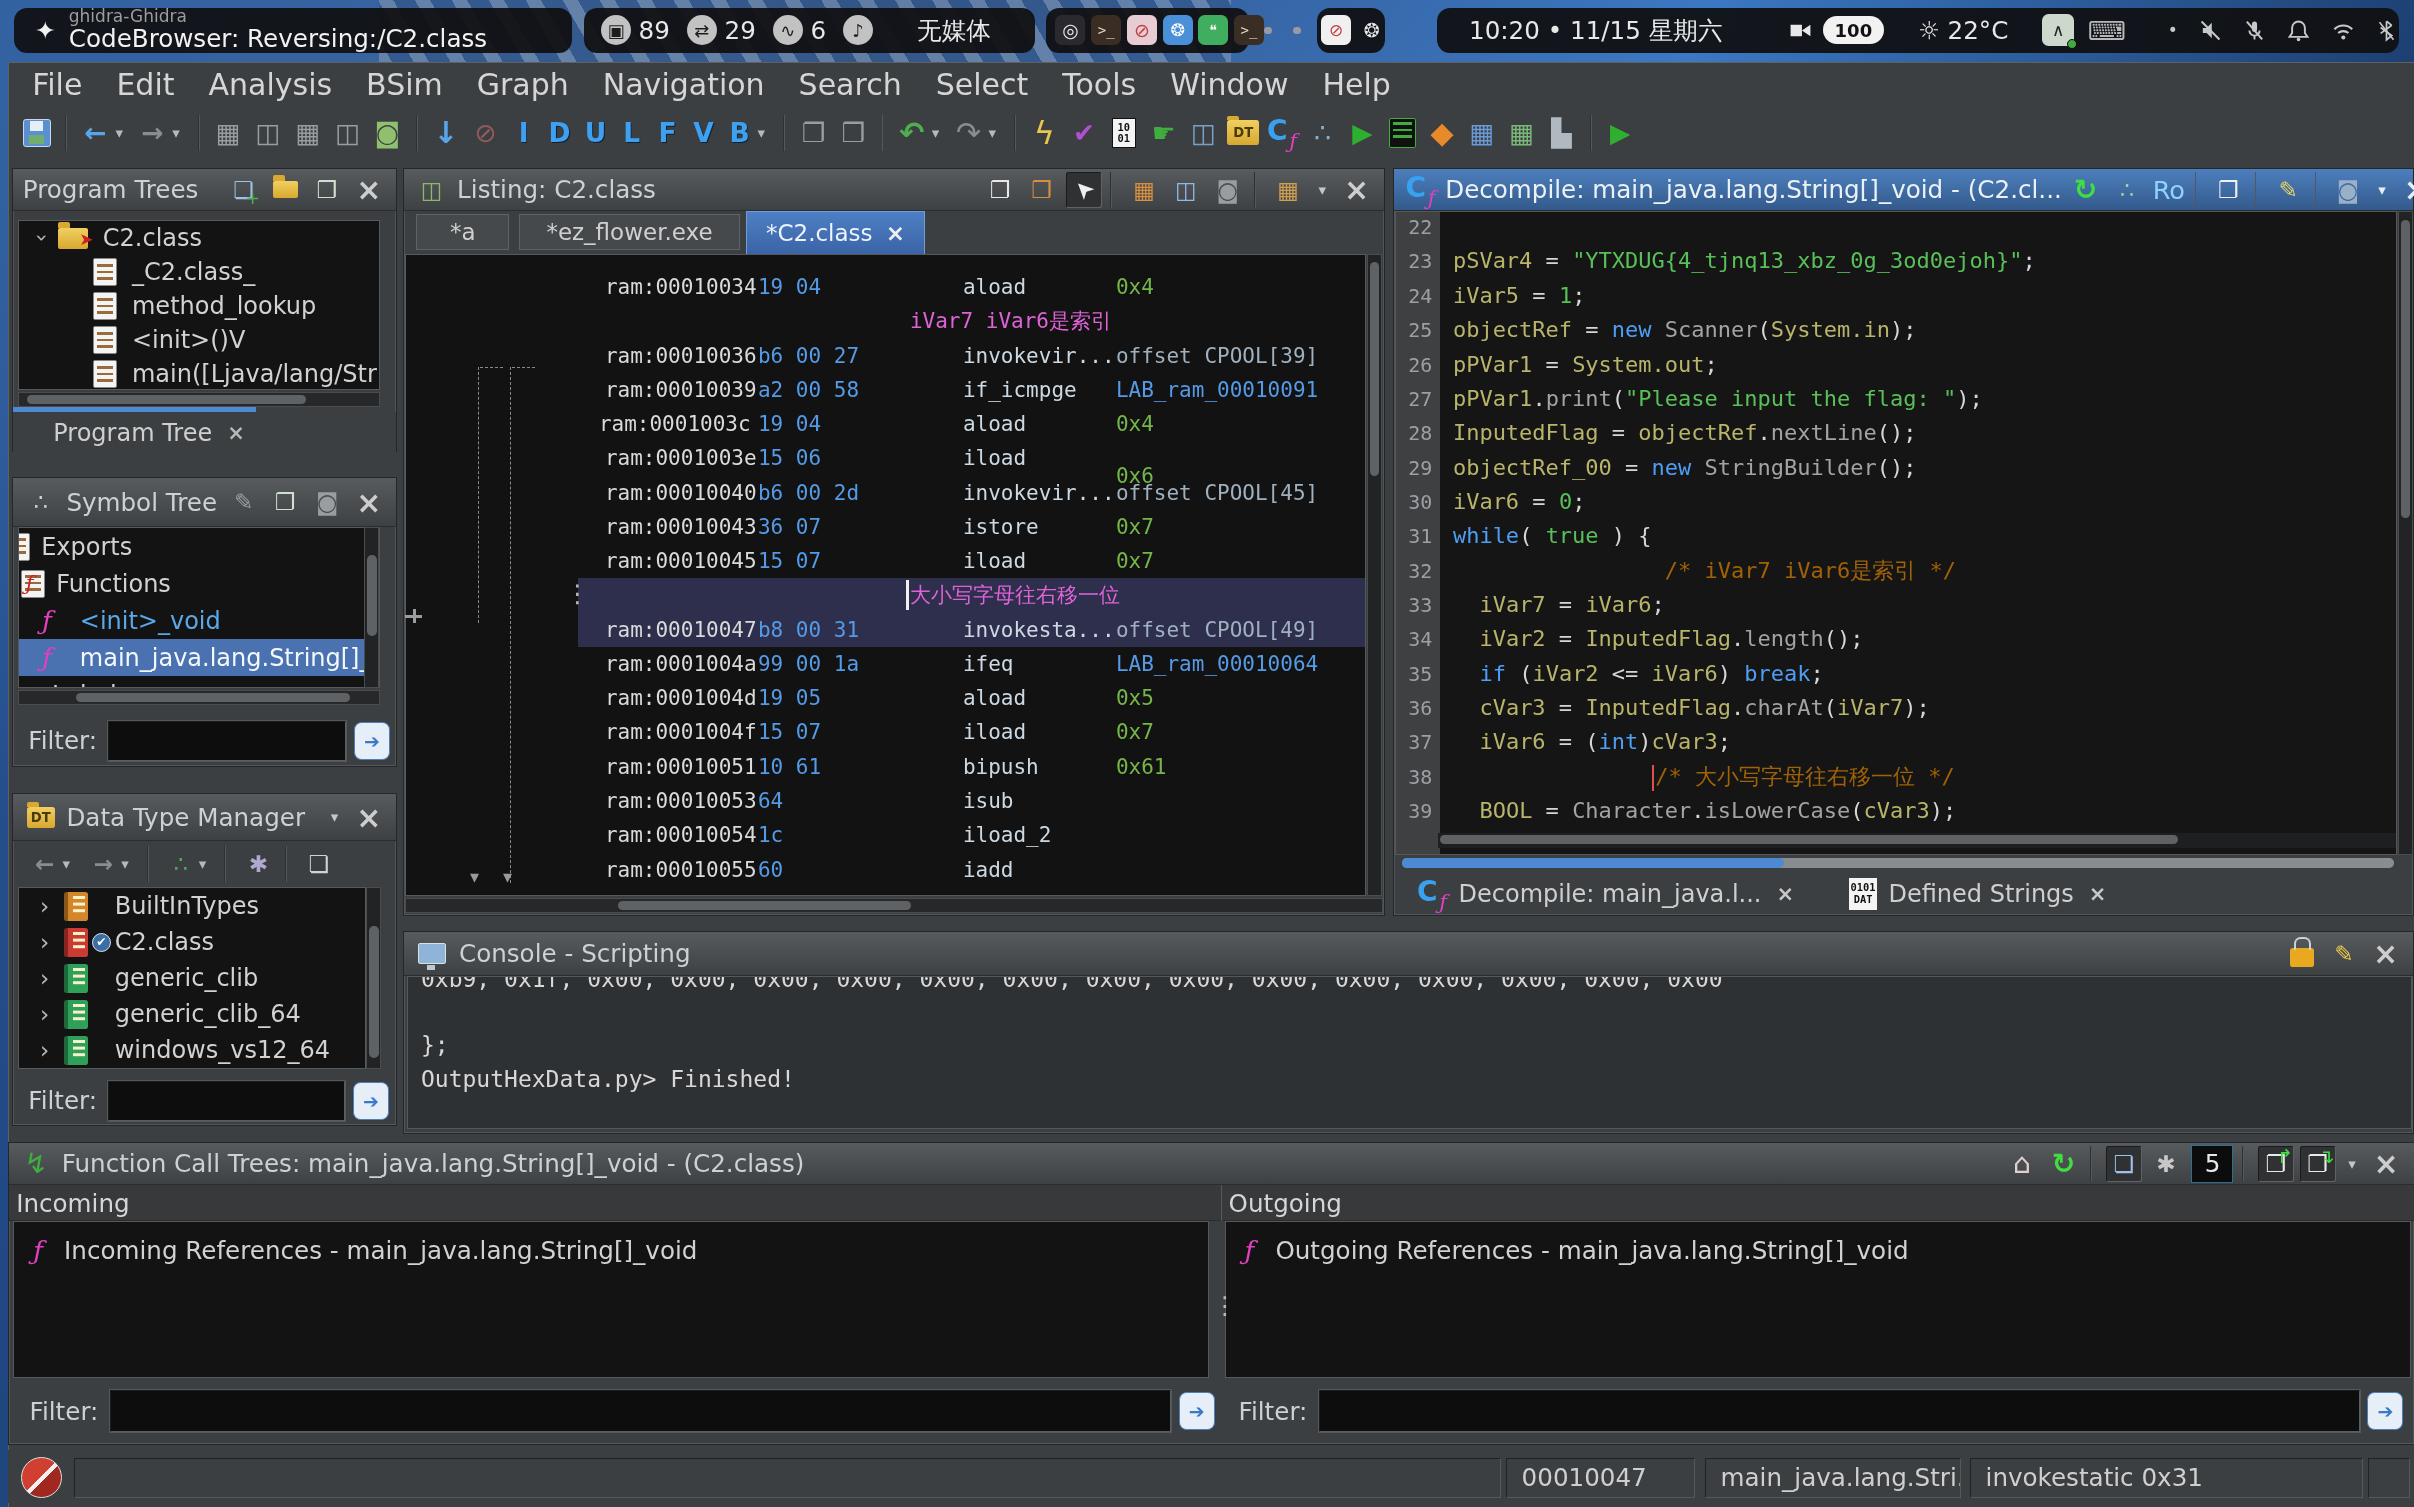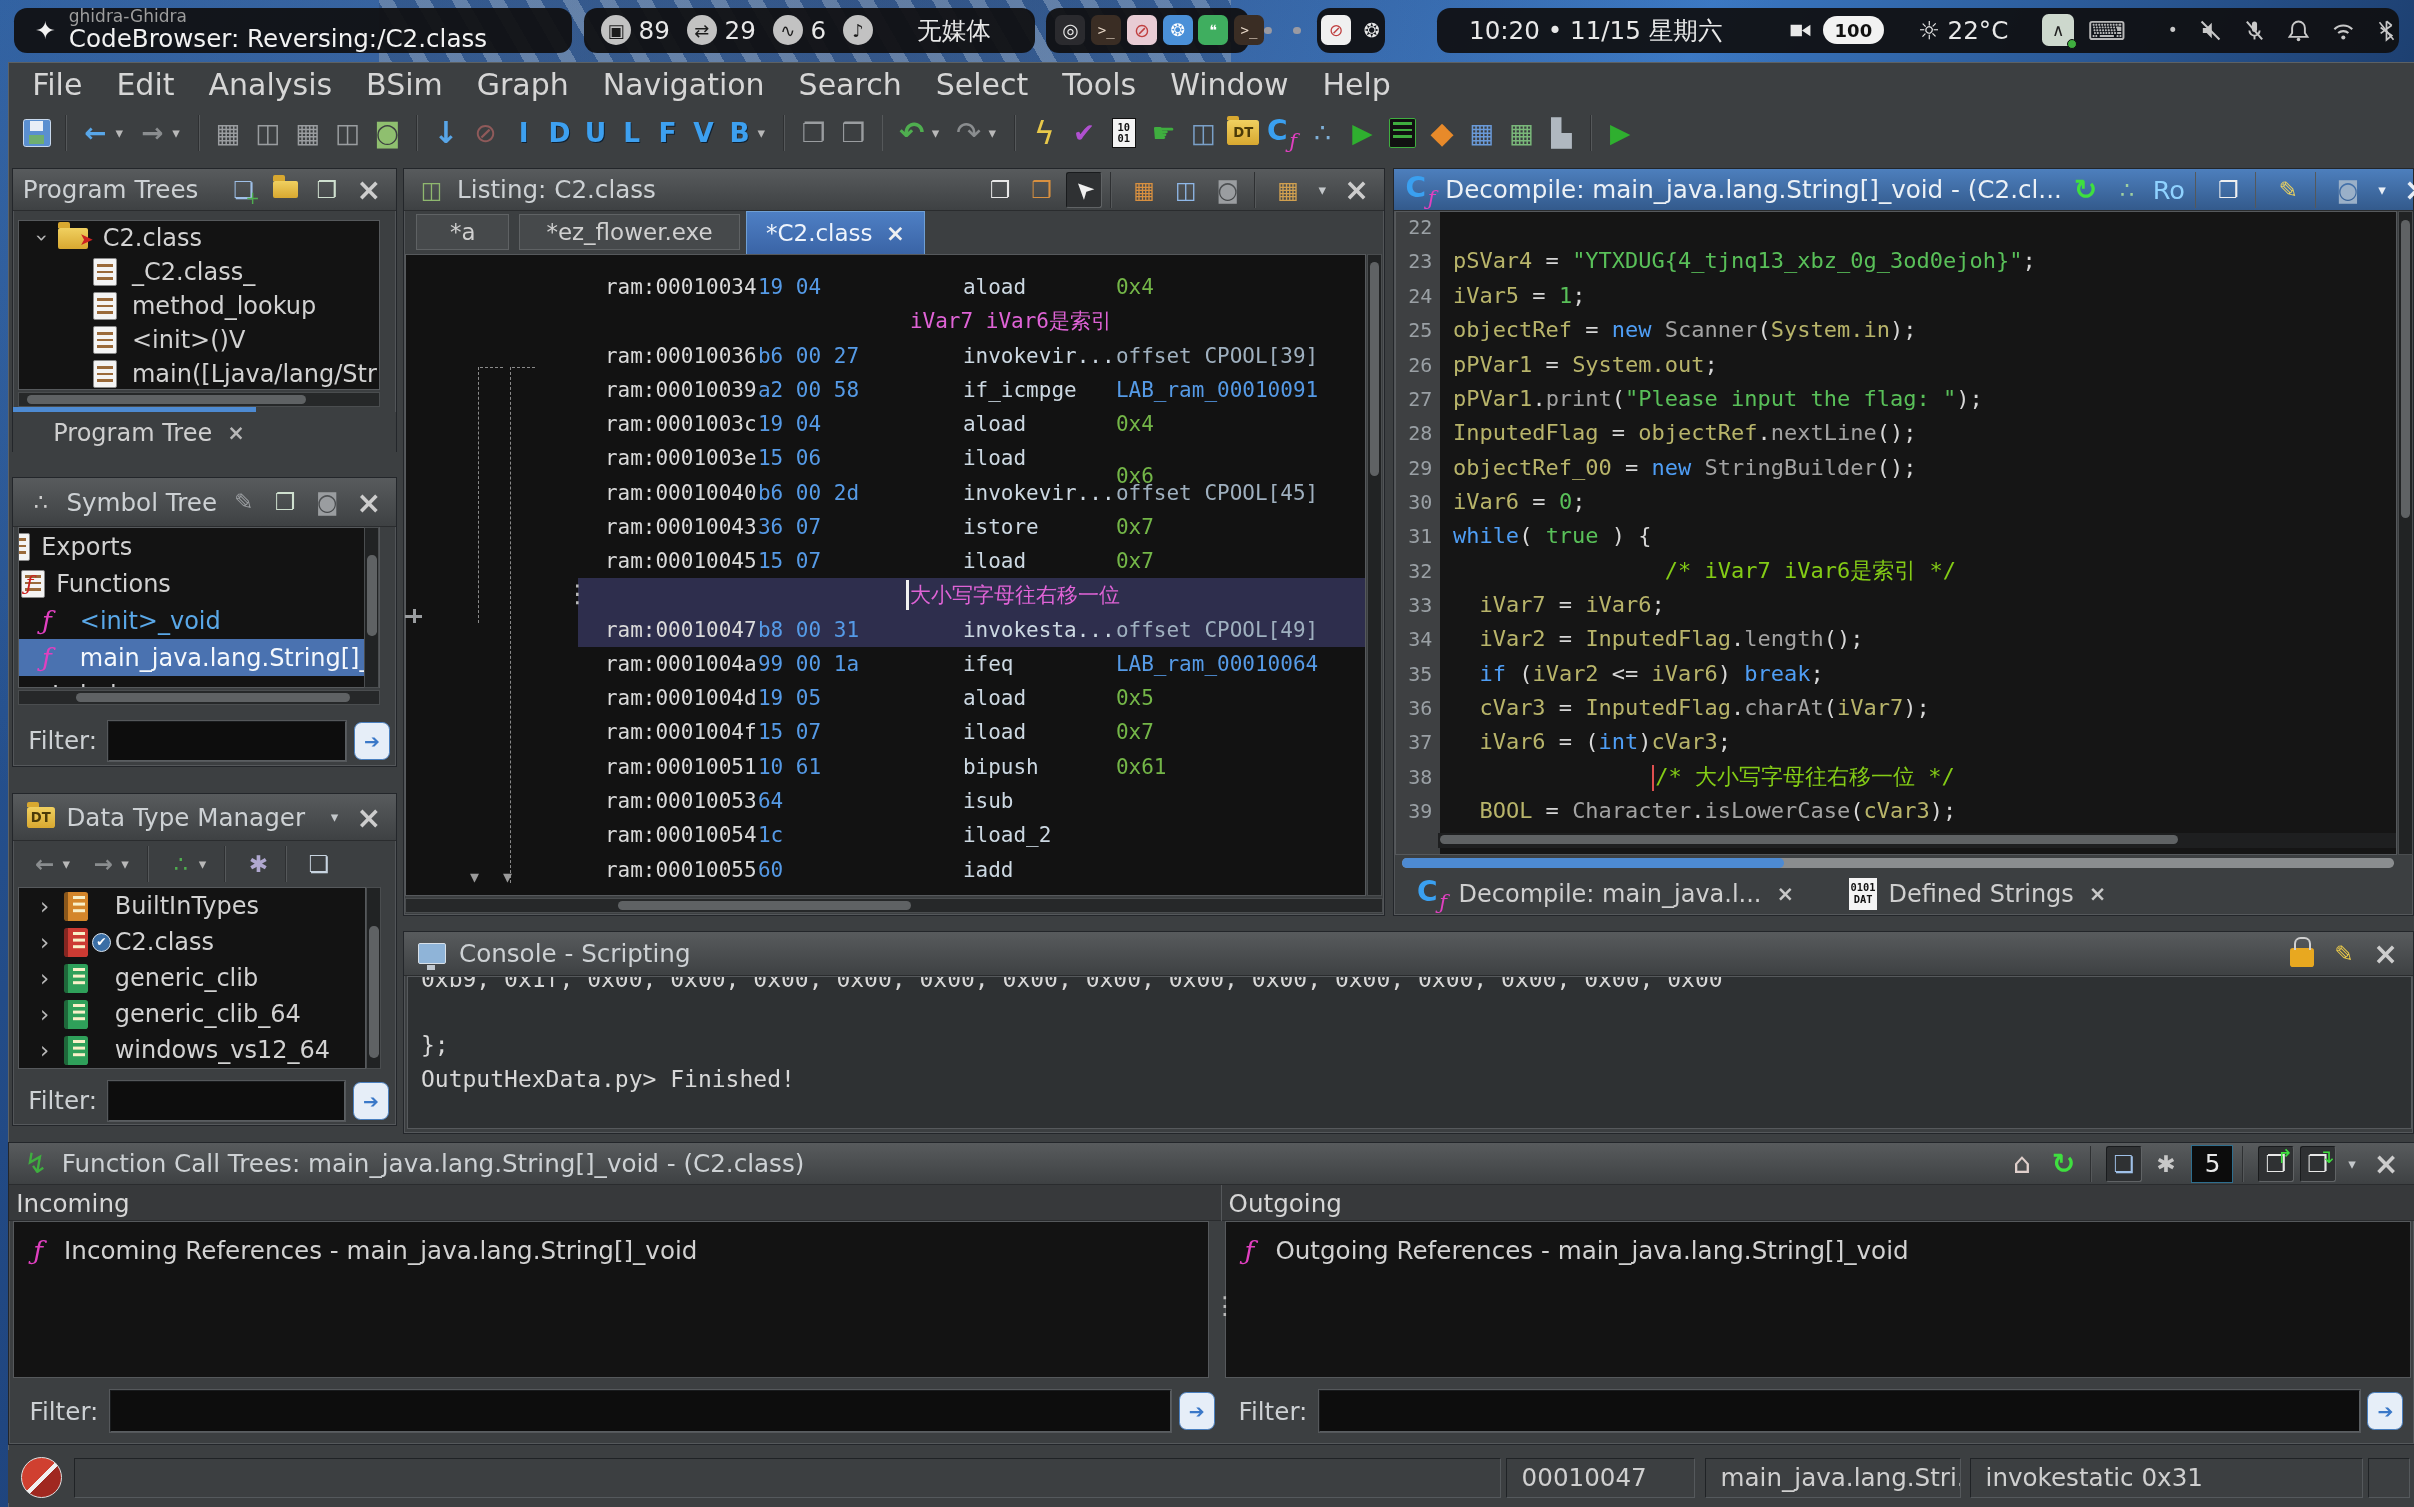--- a/index.html
+++ b/index.html
@@ -113,21 +113,21 @@
   .flowline{position:absolute;border-left:1.9px dashed #8a8a8a;}
   .flowstub{position:absolute;border-top:1.9px dashed #8a8a8a;}
   .flowarrow{position:absolute;color:#9a9a9a;font-size:15px;}
   .vdots{position:absolute;color:#b8b8b8;font-size:24.6px;line-height:1;}
   .caretw{position:absolute;width:2.8px;background:#f0f0f0;}
   
   .drow{position:absolute;left:0;right:0;height:34px;line-height:34px;}
   .dnum{position:absolute;left:0;top:0;width:44px;text-align:right;padding-right:7.6px;color:#9aa0a5;font-size:20px;}
   .dcode{position:absolute;left:57px;top:0;white-space:pre;font-size:22px;}
   .tp{color:#d6d6d6;} .tv{color:#b8b46a;} .tk{color:#4f9ef5;} .ts{color:#59c059;} .tn{color:#59c059;}
-  .tt{color:#a3a3a3;} .tc{color:#84cc16;}
+  .tt{color:#a3a3a3;} .tc{color:#a16207;}
   .redcaret{display:inline-block;width:2.8px;height:26.5px;background:#e05050;vertical-align:middle;margin-right:0.9px;}
   .dattab{width:28px;height:32px;background:#f4f4f4;color:#111;font-size:10.4px;font-weight:bold;line-height:1.1;
           display:flex;flex-direction:column;align-items:center;justify-content:center;font-family:"DejaVu Sans Mono",monospace;}
   .dectab{display:flex;align-items:center;color:#cfcfcf;font-size:24px;}
   .dectab .x{margin-left:15px;color:#c8c8c8;font-size:21px;font-weight:bold;}
   
   .conline{position:absolute;left:13.2px;color:#d8d8d8;font-size:23px;white-space:pre;}
   .lockic{width:24.6px;height:19px;background:#e8a820;border-radius:2.8px;position:relative;margin-top:7.6px;}
   .lockic::before{content:"";position:absolute;top:-10.4px;left:3.8px;width:13.2px;height:10.4px;border:2.8px solid #d0d0d0;
           border-bottom:none;border-radius:6.6px 6.6px 0 0;}
@@ -525,21 +525,21 @@
           <span class="cmn" style="left: 557px;">invokevir...</span>
           <span class="cop-cpool" style="left: 710px;">offset CPOOL[39]</span>
         </div>
         <div class="lrow" style="top: 118px;">
           <span class="caddr" style="left: 199px;">ram:00010039</span>
           <span class="cbytes" style="left: 352px;">a2 00 58</span>
           <span class="cmn" style="left: 557px;">if_icmpge</span>
           <span class="cop-label" style="left: 710px;">LAB_ram_00010091</span>
         </div>
         <div class="lrow" style="top: 152px;">
-          <span class="caddr" style="left: 199px;">ram:0001003c</span>
+          <span class="caddr" style="left: 193px;">ram:0001003c</span>
           <span class="cbytes" style="left: 352px;">19 04</span>
           <span class="cmn" style="left: 557px;">aload</span>
           <span class="cop-scalar" style="left: 710px;">0x4</span>
         </div>
         <div class="lrow" style="top: 186px;">
           <span class="caddr" style="left: 199px;">ram:0001003e</span>
           <span class="cbytes" style="left: 352px;">15 06</span>
           <span class="cmn" style="left: 557px;">iload</span>
           <span class="cop-scalar" style="left: 710px; margin-top: 18px;">0x6</span>
         </div>

